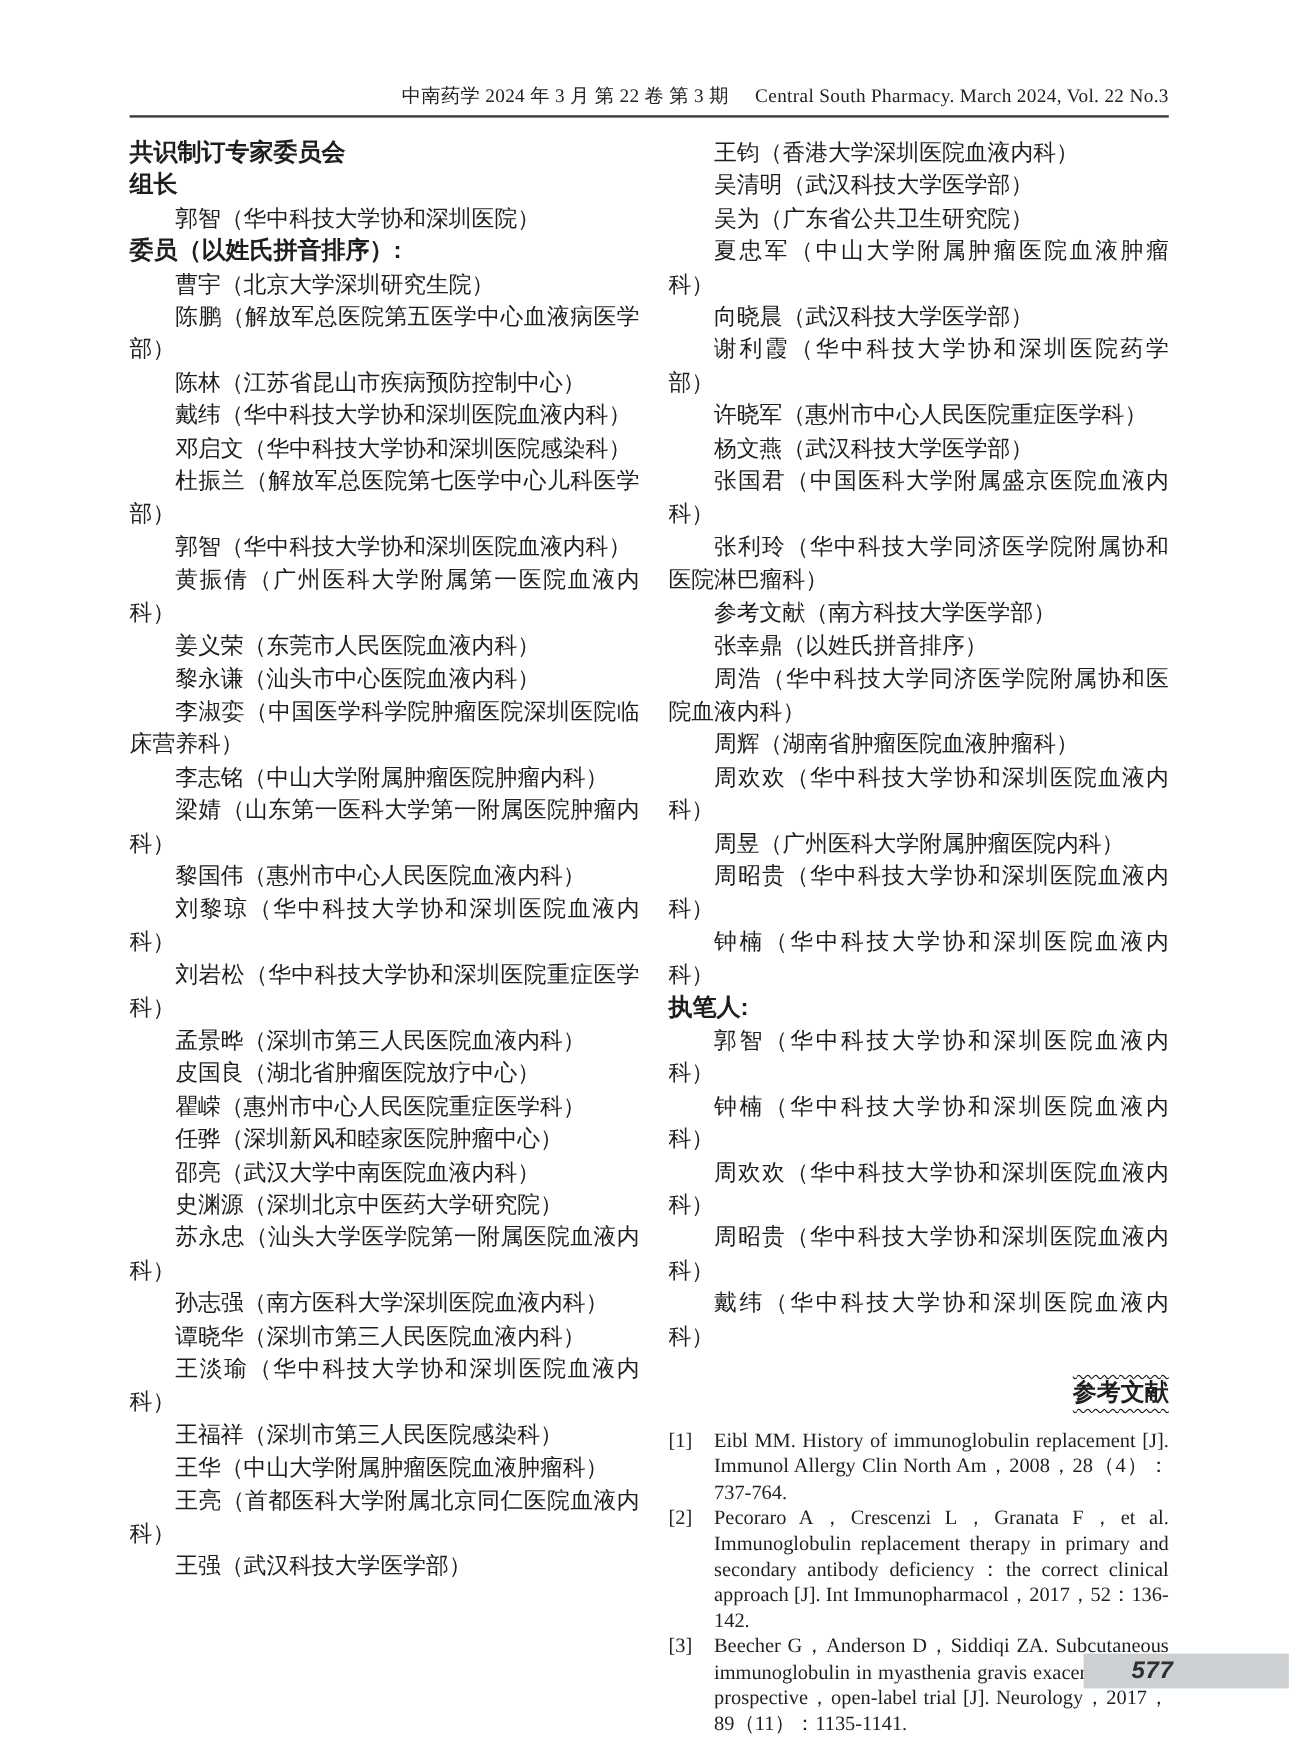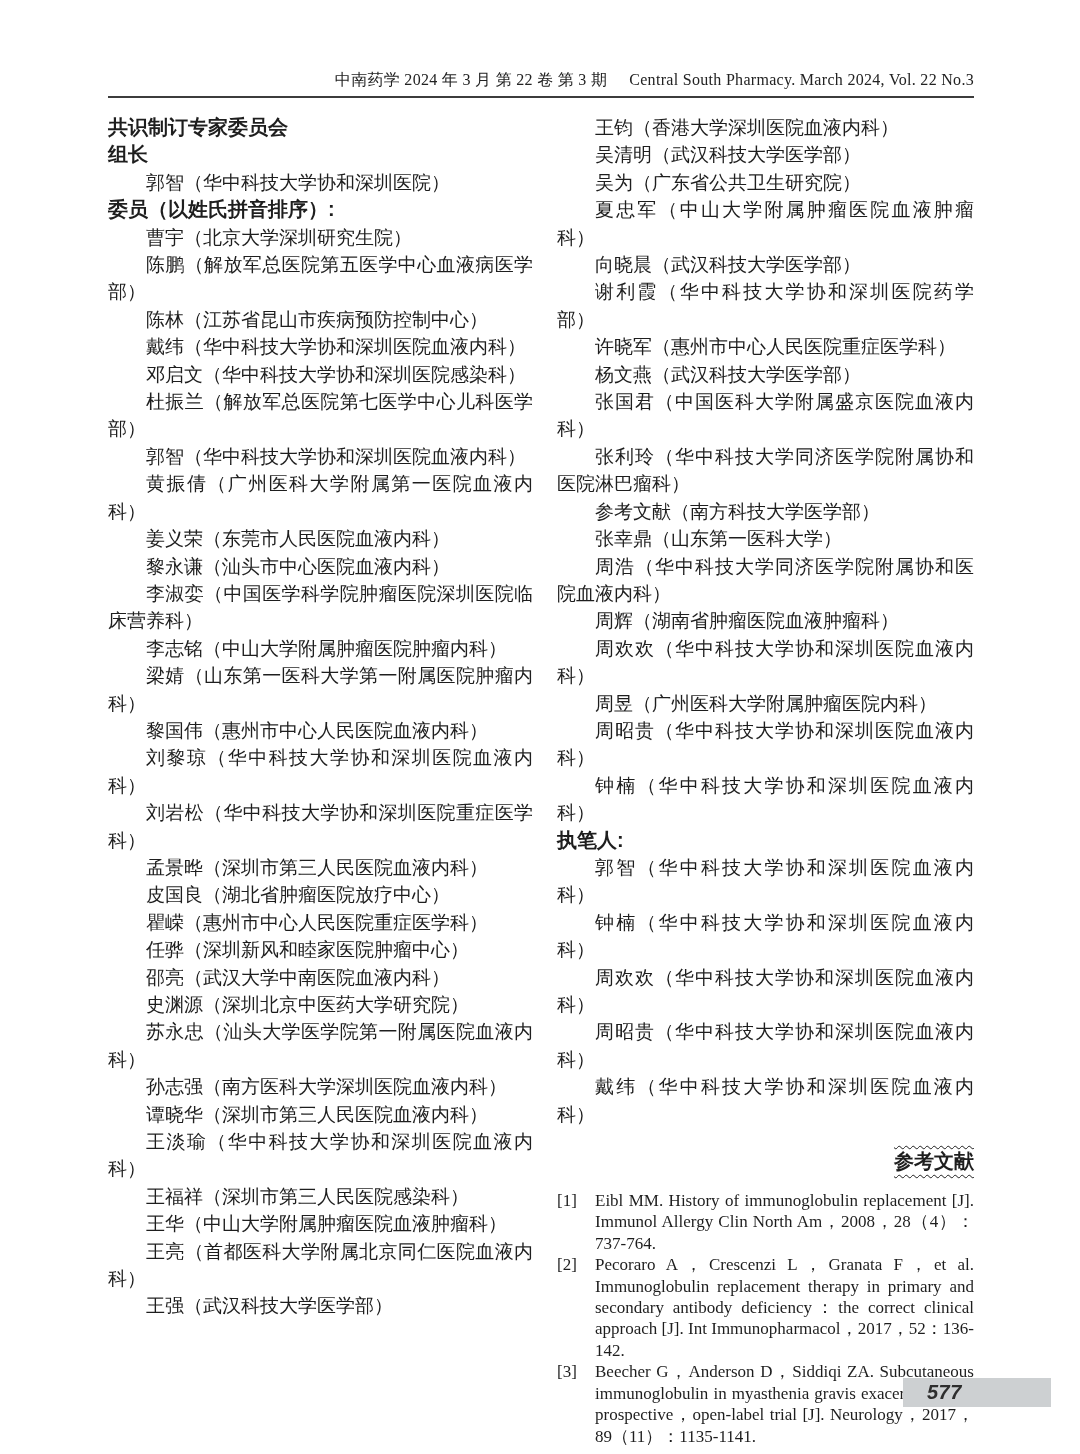--- a/index.html
+++ b/index.html
@@ -40,22 +40,22 @@
     text-decoration-line:underline overline;
     text-decoration-style:wavy;
     text-decoration-thickness:1px;
     text-underline-offset:6px;
   }
   .refs-list { margin-top:14px; font-size:17px; line-height:21.4px; font-weight:normal; }
   .ref-item { display:flex; font-family:"Liberation Serif","DejaVu Serif",serif; }
   .ref-num  { flex:0 0 38px; }
   .ref-text { flex:1; text-align:justify; }
   .pagenum-box {
-    position:absolute; left:903px; top:1378px; width:148px; height:29px;
-    background:#cdd0d2; display:flex; align-items:center; padding-left:24px;
+    position:absolute; left:903px; top:1378px; width:171px; height:29px;
+    background:#cdd0d2; display:flex; align-items:center; padding-left:40px;
   }
   .pagenum {
     font-family:"Liberation Sans","DejaVu Sans",sans-serif;
     font-weight:bold; font-style:italic; font-size:20px; color:#2e2e2e;
     letter-spacing:0.5px;
   }
 </style>
 </head>
 <body>
 
@@ -110,21 +110,21 @@
         <p class="entry">吴清明（武汉科技大学医学部）</p>
         <p class="entry">吴为（广东省公共卫生研究院）</p>
         <p class="entry">夏忠军（中山大学附属肿瘤医院血液肿瘤科）</p>
         <p class="entry">向晓晨（武汉科技大学医学部）</p>
         <p class="entry">谢利霞（华中科技大学协和深圳医院药学部）</p>
         <p class="entry">许晓军（惠州市中心人民医院重症医学科）</p>
         <p class="entry">杨文燕（武汉科技大学医学部）</p>
         <p class="entry">张国君（中国医科大学附属盛京医院血液内科）</p>
         <p class="entry">张利玲（华中科技大学同济医学院附属协和医院淋巴瘤科）</p>
         <p class="entry">参考文献（南方科技大学医学部）</p>
-        <p class="entry">张幸鼎（山东第一医科大学）</p>
+        <p class="entry">张幸鼎（以姓氏拼音排序）</p>
         <p class="entry">周浩（华中科技大学同济医学院附属协和医院血液内科）</p>
         <p class="entry">周辉（湖南省肿瘤医院血液肿瘤科）</p>
         <p class="entry">周欢欢（华中科技大学协和深圳医院血液内科）</p>
         <p class="entry">周昱（广州医科大学附属肿瘤医院内科）</p>
         <p class="entry">周昭贵（华中科技大学协和深圳医院血液内科）</p>
         <p class="entry">钟楠（华中科技大学协和深圳医院血液内科）</p>
       </div>
     <div class="sec">执笔人:</div>
     <div>
         <p class="entry">郭智（华中科技大学协和深圳医院血液内科）</p>

